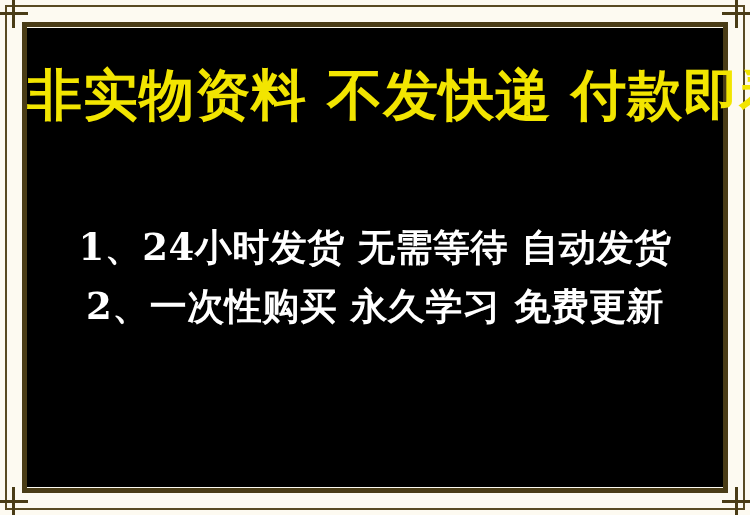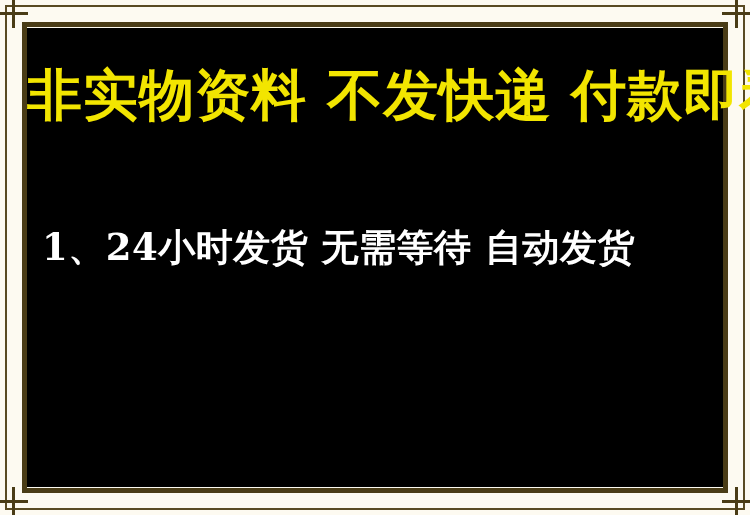--- a/index.html
+++ b/index.html
@@ -96,22 +96,21 @@
 
   
   .lines {
     position: absolute;
     left: 0;
     right: 0;
     top: 198px;
     display: flex;
     flex-direction: column;
     gap: 16px;
-    align-items: flex-start;
-    padding-left: 15px;
+    align-items: center;
   }
   .line {
     color: #ffffff;
     font-family: "DejaVu Serif", "Liberation Serif", serif;
     font-weight: bold;
     font-size: 37px;
     line-height: 1.15;
     white-space: nowrap;
     letter-spacing: 0.5px;
   }
@@ -133,16 +132,17 @@
   <div class="tick tick-h tick-tr-h"></div>
   <div class="tick tick-h tick-bl-h"></div>
   <div class="tick tick-h tick-br-h"></div>
 
   <div class="stage">
 
     <h1 class="headline">非实物资料 不发快递 付款即看</h1>
 
     <div class="lines">
       <div class="line">1、24小时发货 无需等待 自动发货</div>
+      <div class="line">2、一次性购买 永久学习 免费更新</div>
     </div>
 
   </div>
 </div>
 
 </body></html>

